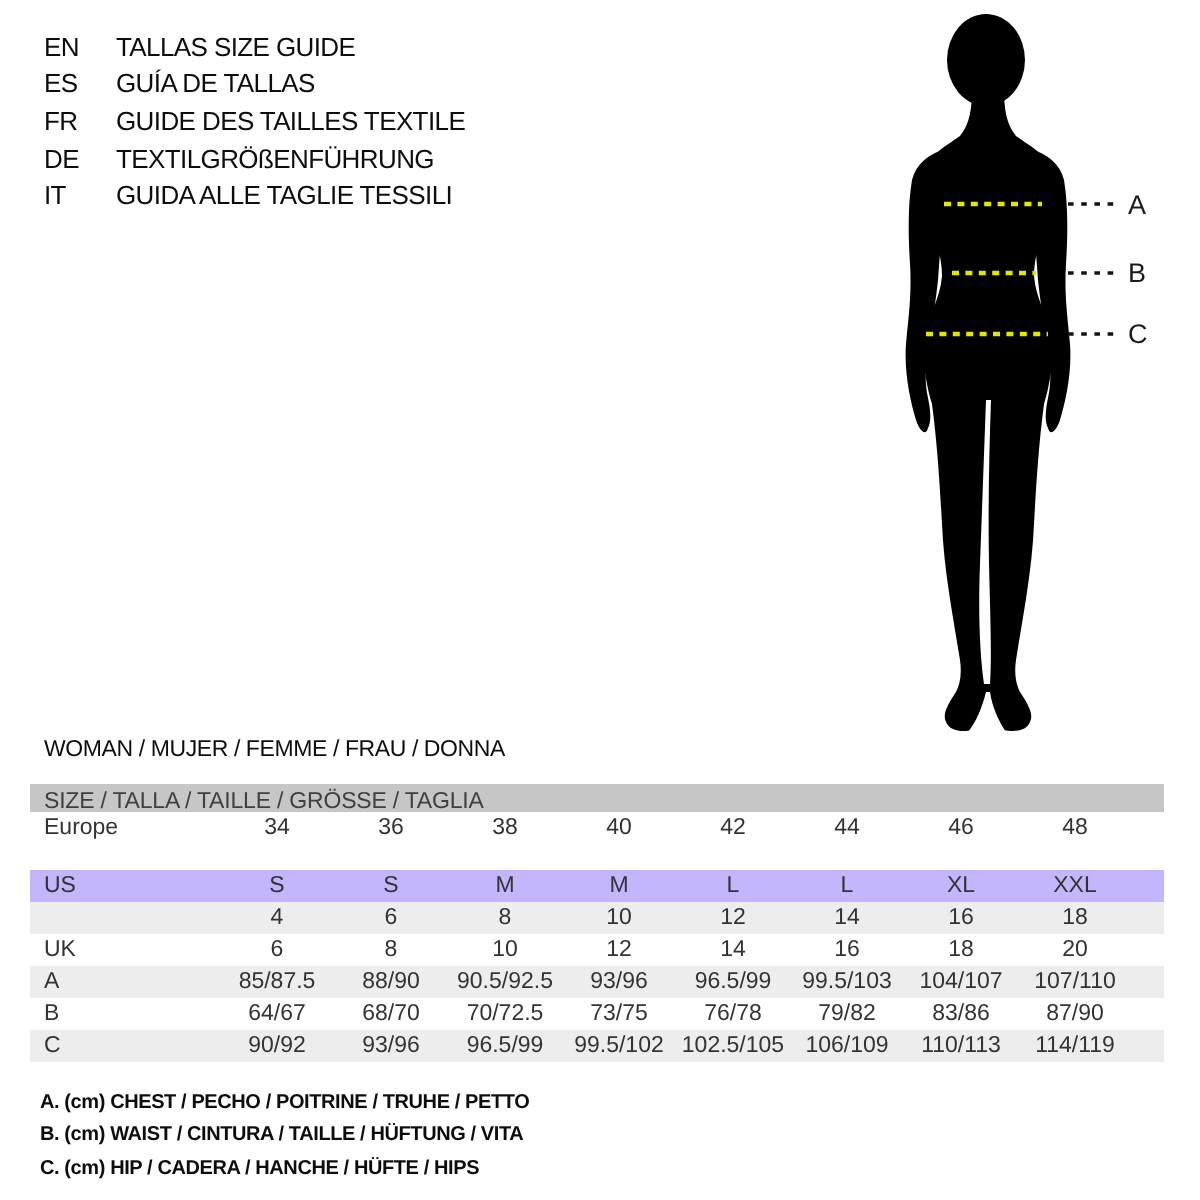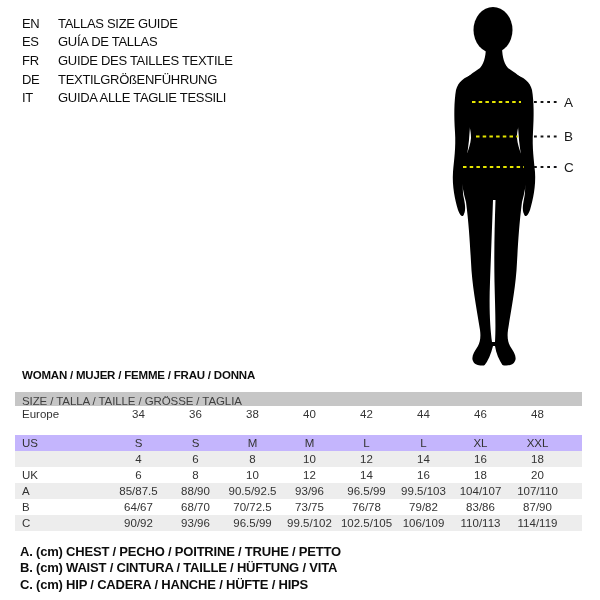--- a/index.html
+++ b/index.html
@@ -9,31 +9,31 @@
   }
   
   .lang-block{position:absolute;left:22px;top:14px;}
   .lang-row{display:flex;height:18.6px;align-items:center;
     font-weight:normal;font-size:13px;letter-spacing:-0.3px;color:#0d0d0d;}
   .lang-code{width:36px;flex:0 0 36px;}
   
   .figure{position:absolute;left:430px;top:0;width:170px;height:370px;}
   
   .section-title{position:absolute;left:22px;top:369px;
-    font-size:11.5px;font-weight:bold;letter-spacing:-0.2px;color:#0d0d0d;}
+    font-size:11.5px;font-weight:normal;letter-spacing:-0.2px;color:#0d0d0d;}
   
   .size-table{position:absolute;left:15px;top:392px;width:567px;font-size:11.5px;}
   .t-header{height:14px;line-height:18px;color:#404040;padding-left:7px;
     letter-spacing:-0.1px;}
   .t-row{display:flex;height:16px;line-height:16px;color:#333;}
   .t-label{width:95px;flex:0 0 95px;padding-left:7px;box-sizing:border-box;text-align:left;}
   .t-cell{width:57px;flex:0 0 57px;text-align:center;}
   
   .legend{position:absolute;left:20px;top:544px;}
-  .legend-row{font-size:13px;font-weight:bold;line-height:16.3px;
+  .legend-row{font-size:10px;font-weight:bold;line-height:16.3px;
     letter-spacing:-0.2px;color:#0d0d0d;}
 </style>
 </head>
 <body>
 
 <div class="lang-block">
   <div class="lang-row">
     <span class="lang-code">EN</span>
     <span class="lang-text">TALLAS SIZE GUIDE</span>
   </div>

